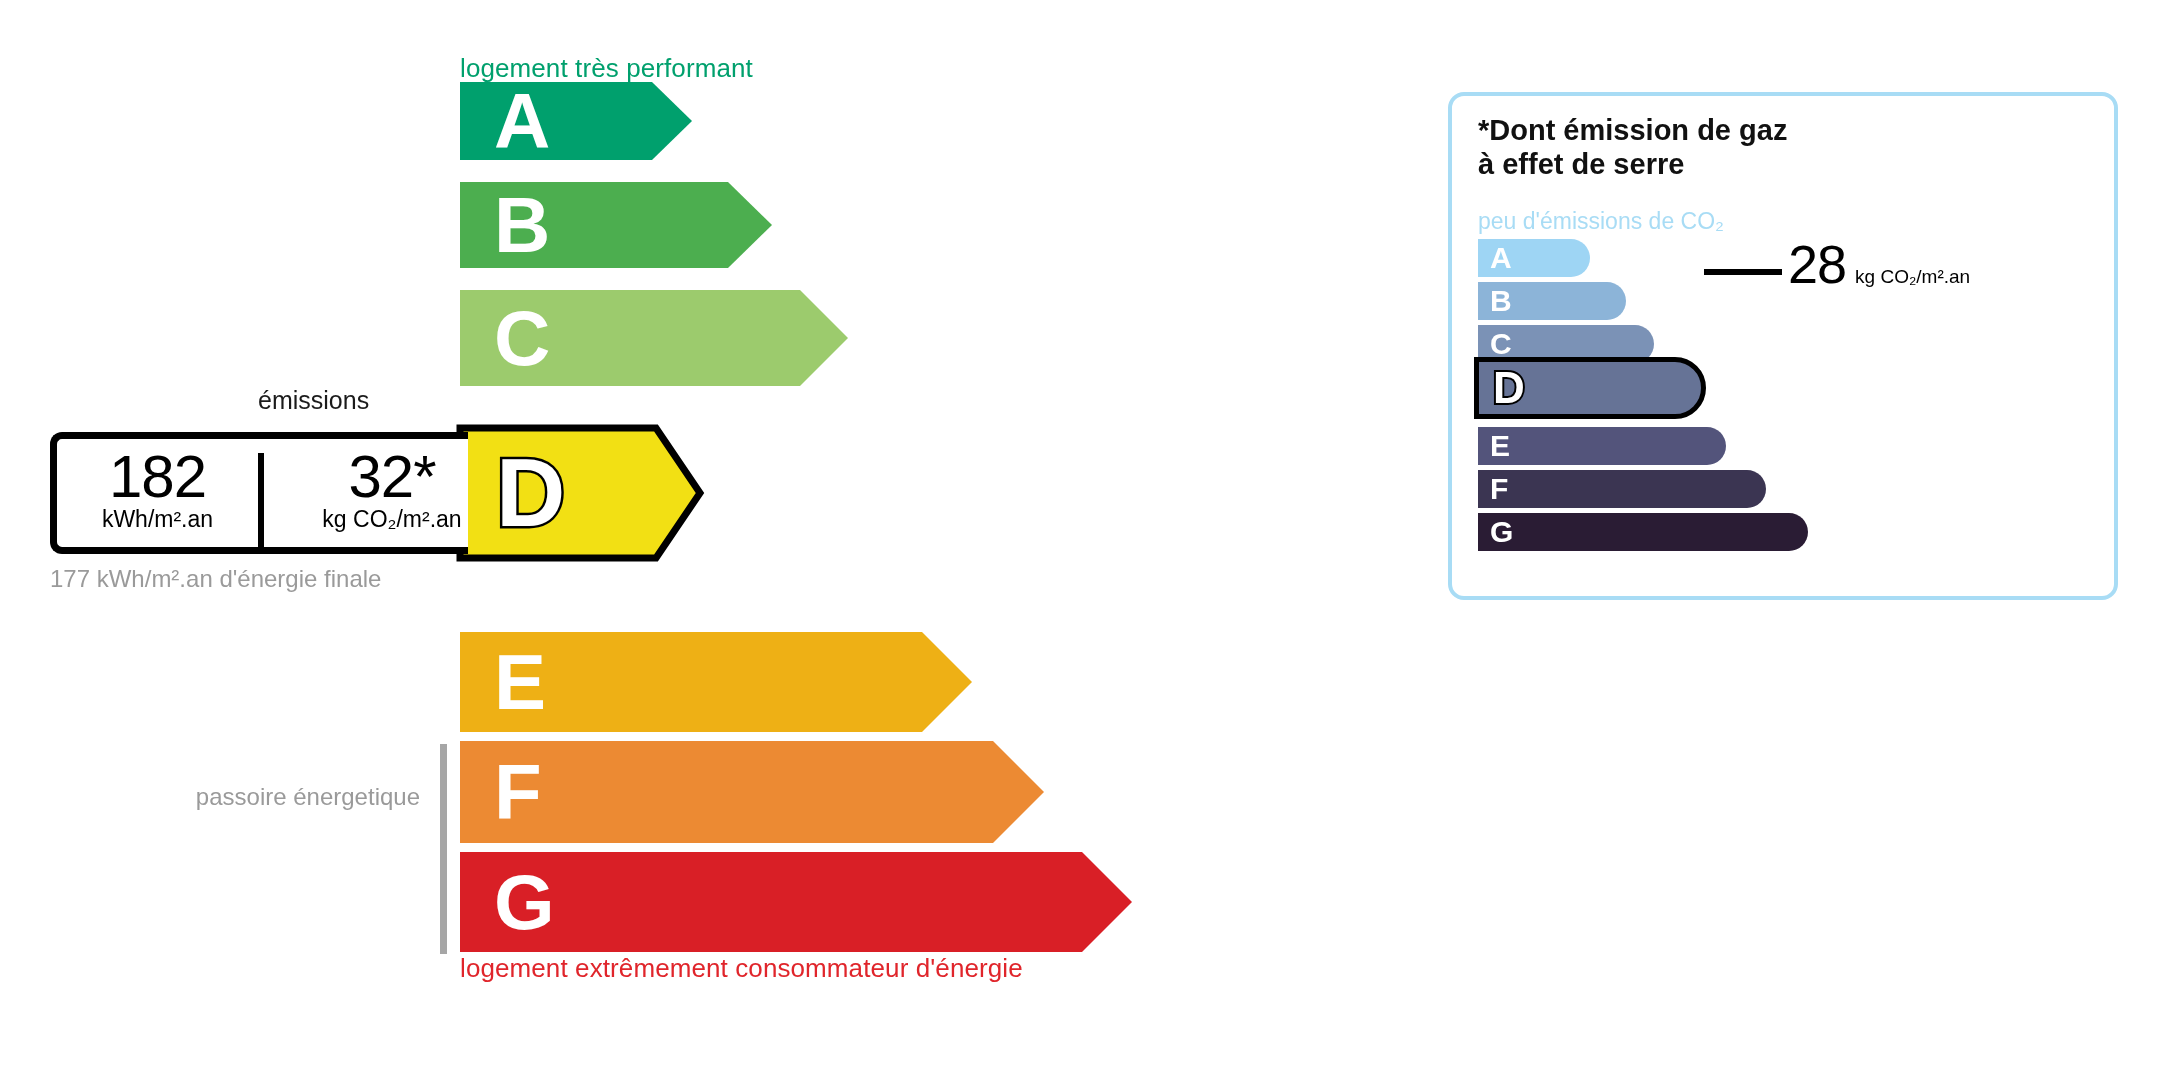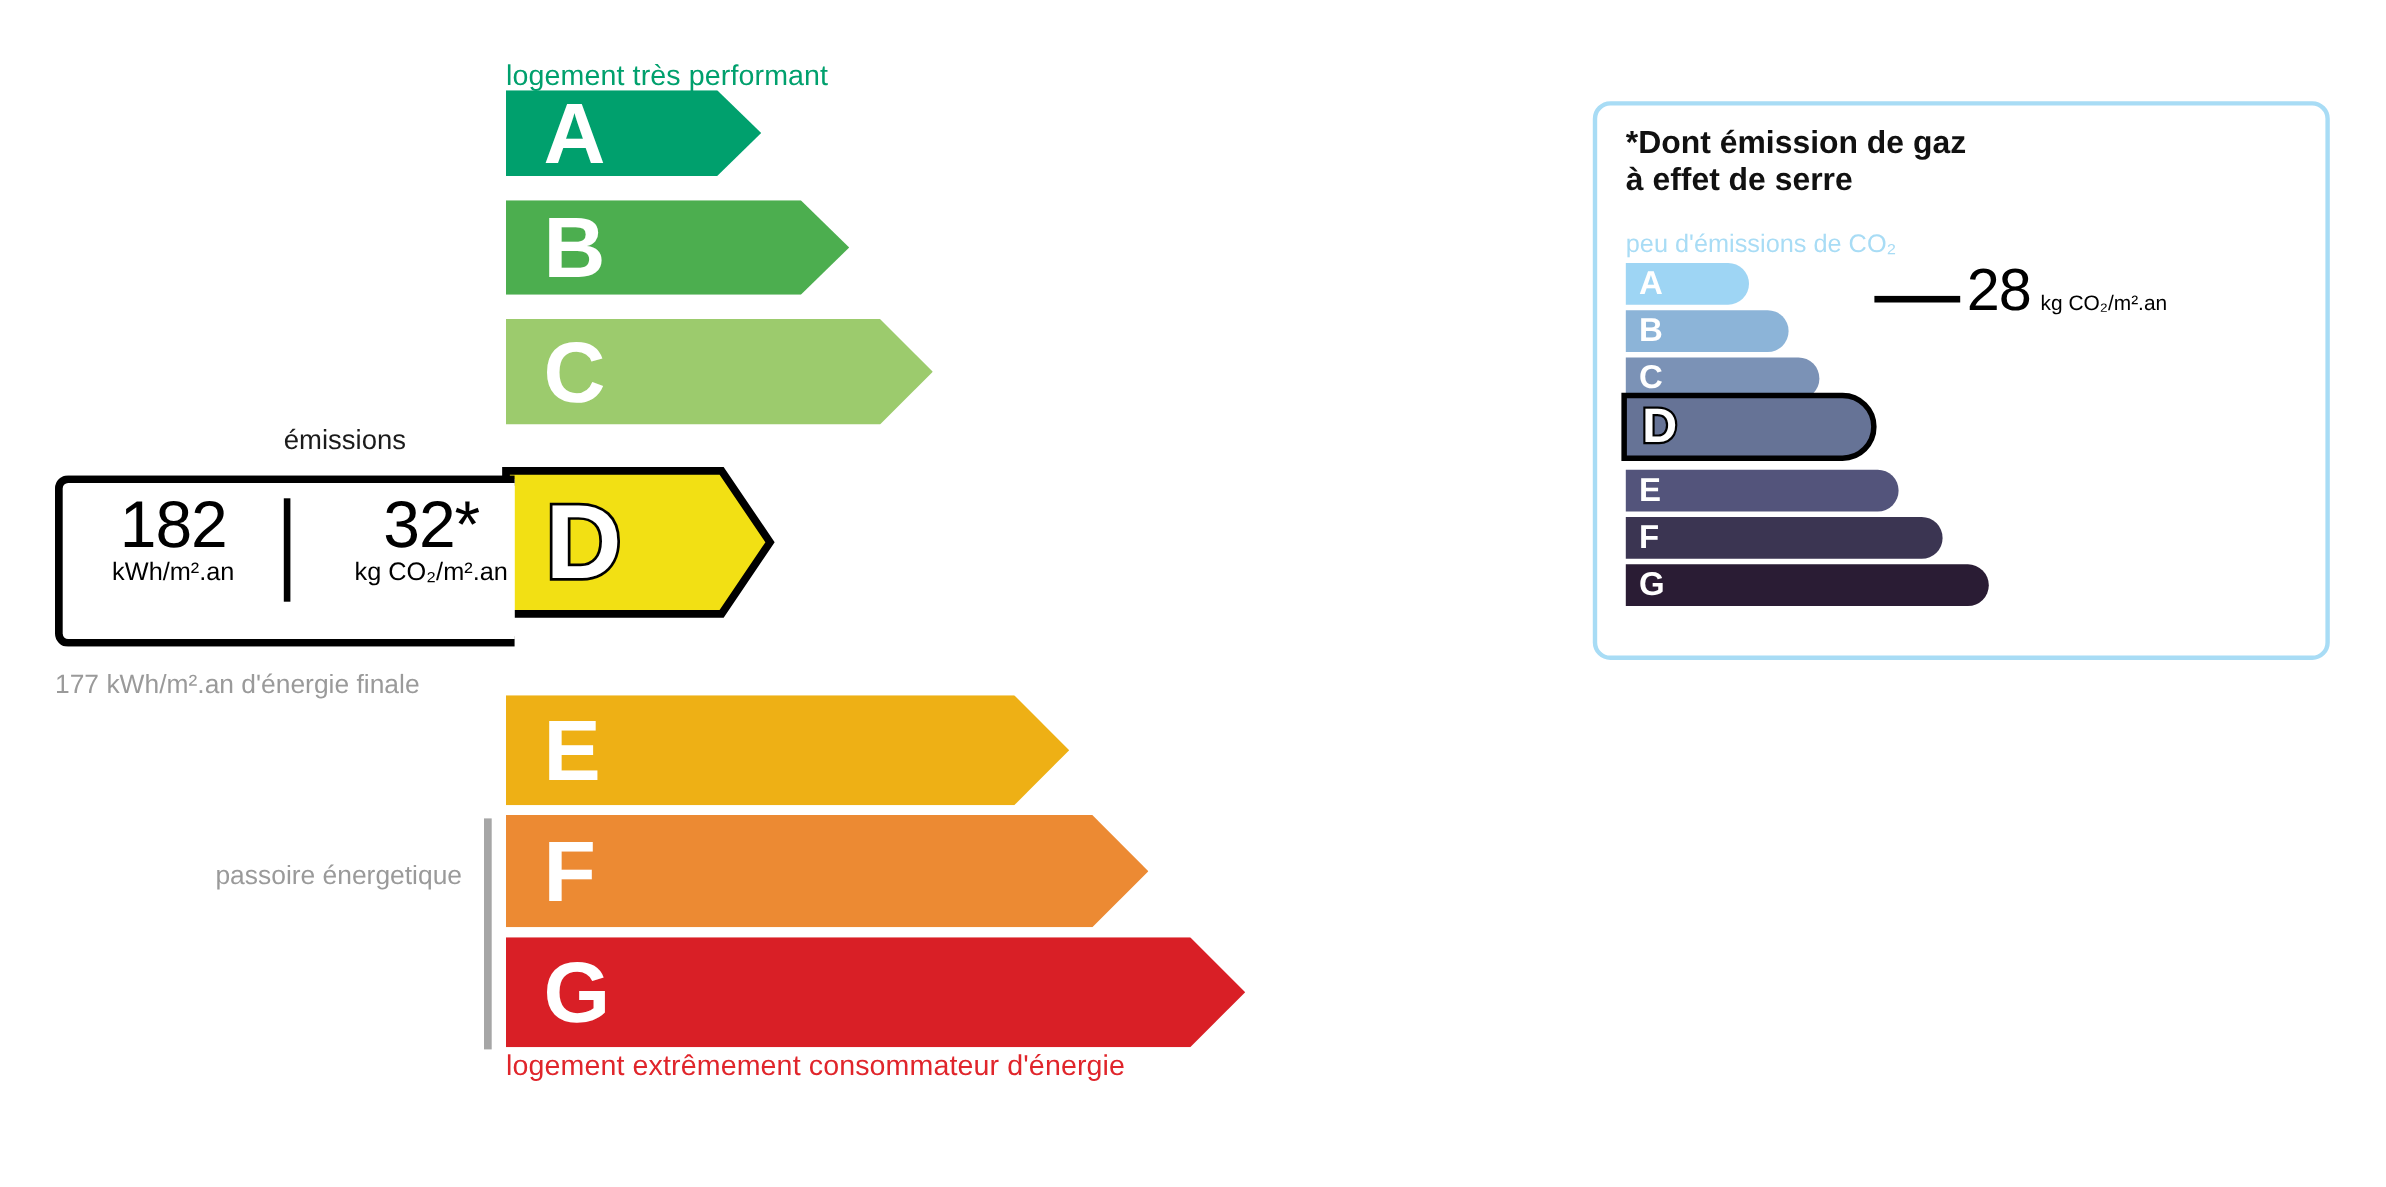--- a/index.html
+++ b/index.html
@@ -38,21 +38,21 @@
   .arrow-row.selected .arrow-letter{
     color:#ffffff;
     -webkit-text-stroke:5px #000;
     paint-order:stroke fill;
     font-size:96px;
     margin-left:36px;
   }
 
   
   #value-box{
-    position:absolute;left:50px;top:432px;width:418px;height:156px;
+    position:absolute;left:50px;top:432px;width:418px;height:122px;
     border:7px solid #000;border-right:none;
     border-radius:12px 0 0 12px;background:#fff;z-index:6;
     box-sizing:border-box;
   }
   #value-box .divider{
     position:absolute;left:201px;top:14px;width:6px;height:94px;background:#000;
   }
   .val-cell{position:absolute;top:6px;text-align:center;}
   .val-num{font-size:60px;font-weight:normal;color:#000;line-height:1.06;letter-spacing:-1px;}
   .val-unit{font-size:23px;color:#000;line-height:1.1;margin-top:-2px;}
@@ -61,21 +61,21 @@
     position:absolute;left:48px;top:360px;width:200px;text-align:center;
     font-size:25px;color:#1b1b1b;line-height:1.22;
   }
   .lbl-conso .sub{color:#9a9a9a;}
   .lbl-emis{
     position:absolute;left:258px;top:386px;
     font-size:25px;color:#1b1b1b;
   }
   .lbl-final{
     position:absolute;left:50px;top:564px;
-    font-size:24px;color:#9a9a9a;line-height:1.26;margin-top:44px;
+    font-size:24px;color:#9a9a9a;line-height:1.26;
   }
   .lbl-passoire{
     position:absolute;left:160px;top:781px;width:260px;text-align:right;
     font-size:24px;color:#9a9a9a;line-height:1.3;
   }
   #passoire-bar{
     position:absolute;left:440px;top:744px;width:7px;height:210px;background:#a6a6a6;
   }
 
   

